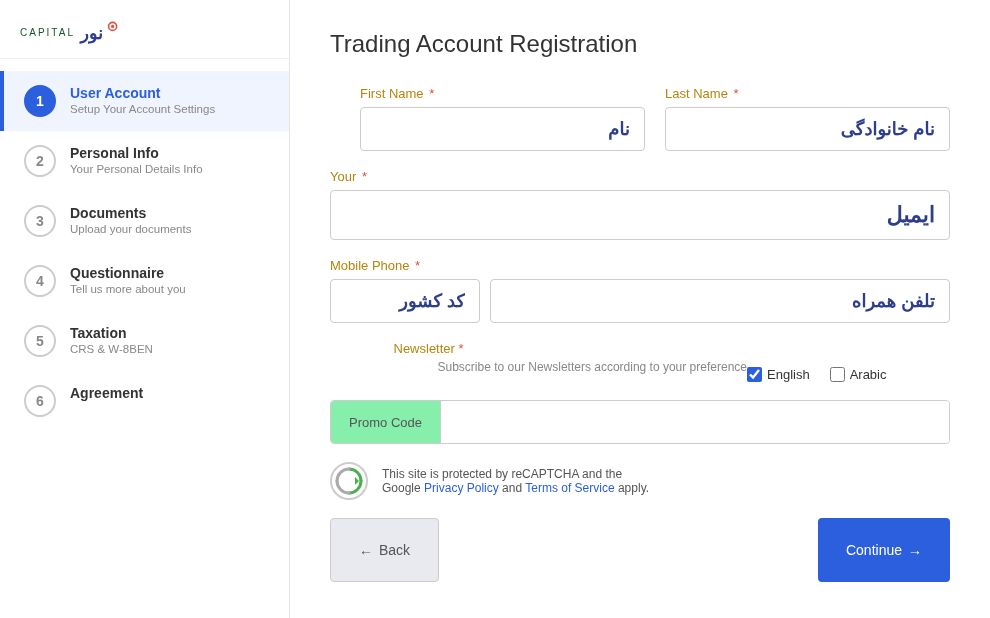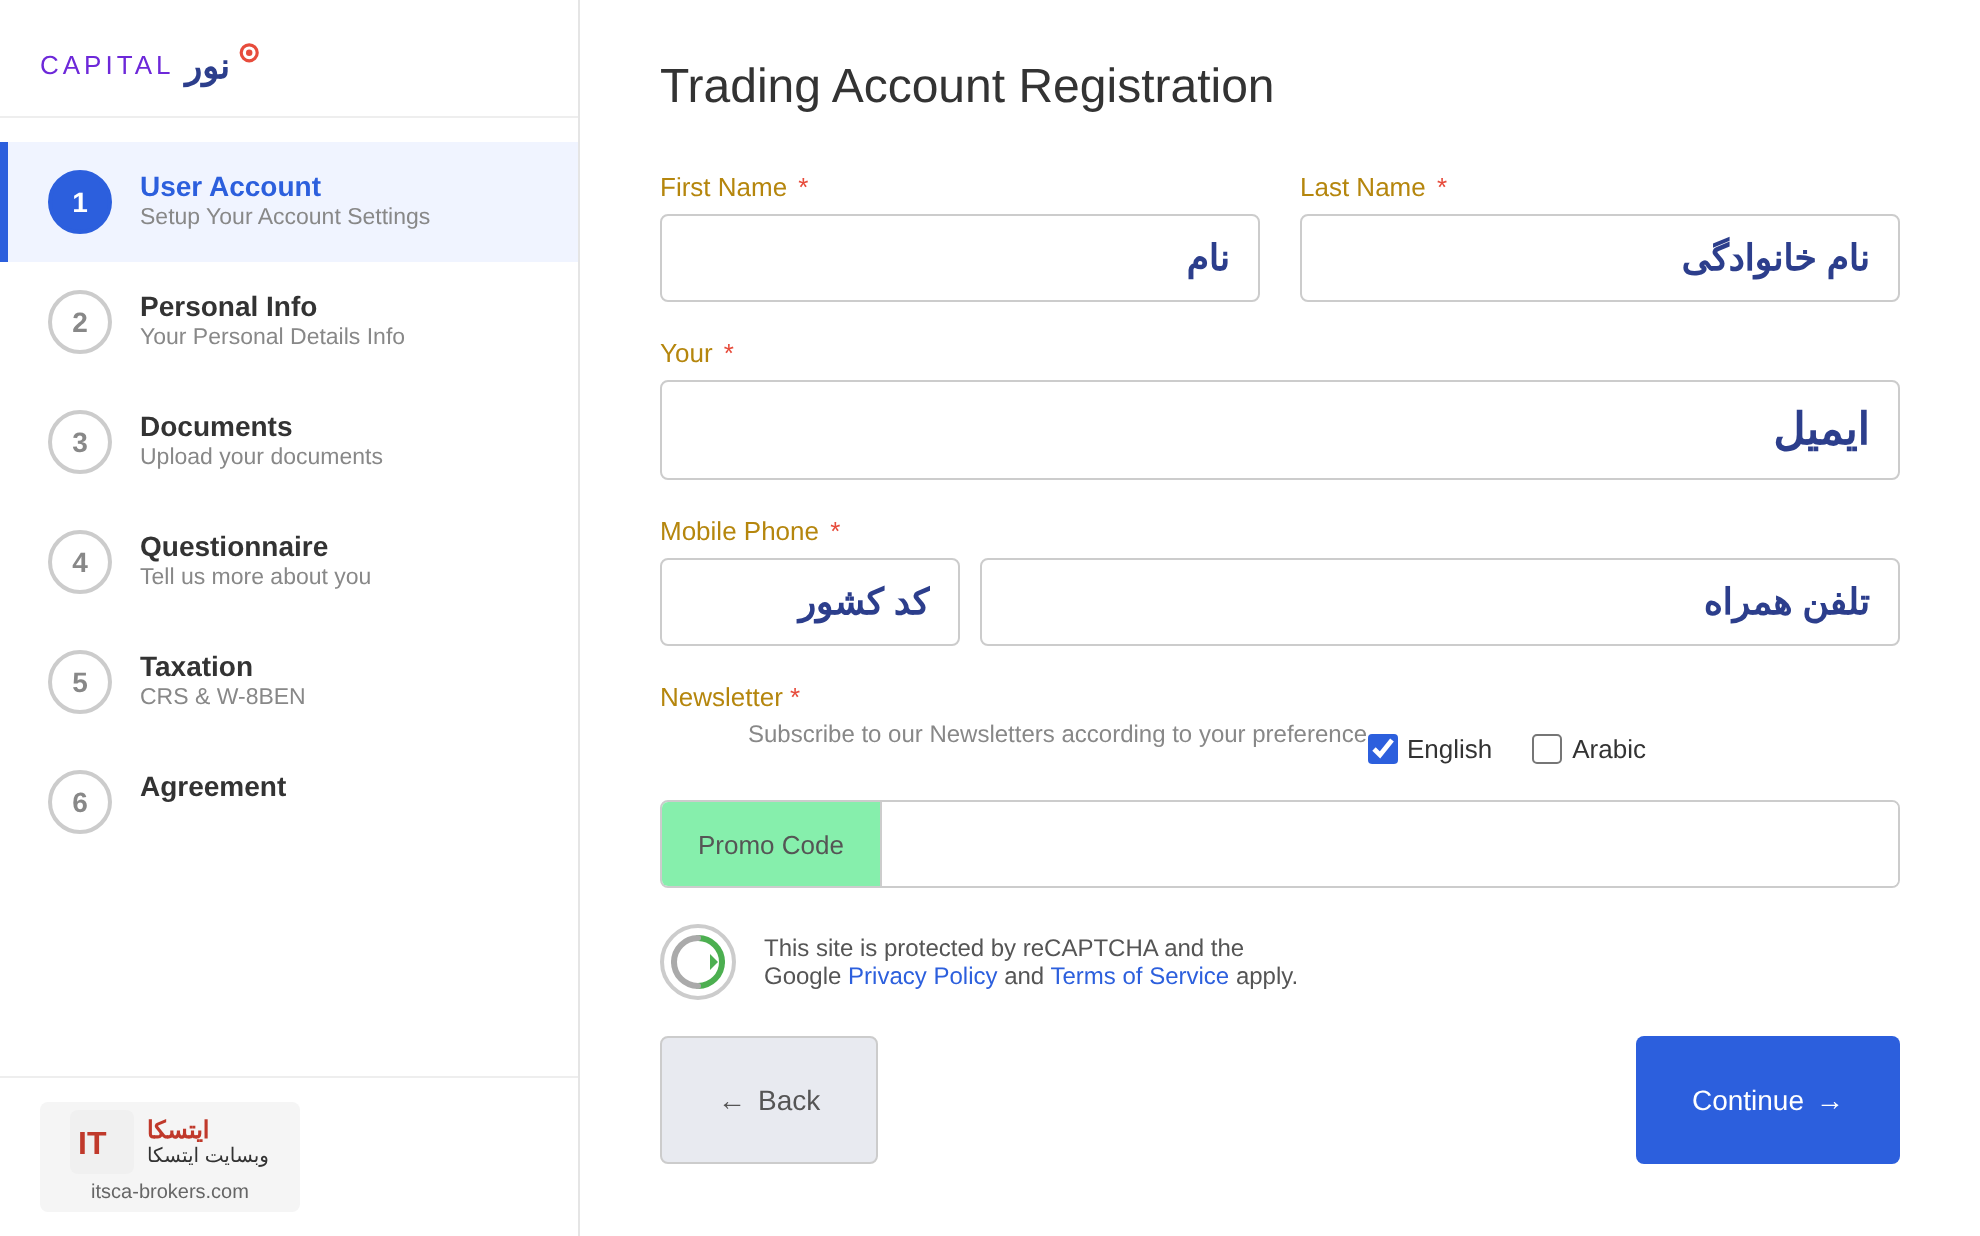--- a/index.html
+++ b/index.html
@@ -35,22 +35,22 @@
       font-size: 22px;
       font-weight: bold;
       color: #2c3e8c;
       letter-spacing: 1px;
       display: flex;
       align-items: center;
       gap: 4px;
     }
 
     .logo-text .logo-capital {
-      font-size: 13px;
-      color: #6d28d9;
+      font-size: 10px;
+      color: #14532d;
       font-weight: normal;
       letter-spacing: 2px;
       text-transform: uppercase;
     }
 
     .logo-icon {
       width: 40px;
       height: 28px;
     }
 
@@ -149,20 +149,21 @@
       color: #333;
       font-weight: 400;
       margin-bottom: 28px;
       margin-top: 10px;
     }
 
     .form-row {
       display: flex;
       gap: 20px;
       margin-bottom: 18px;
+      margin-left: 30px;
     }
 
     .form-group {
       display: flex;
       flex-direction: column;
       flex: 1;
     }
 
     .form-label {
       font-size: 13px;
@@ -237,21 +238,21 @@
     }
 
     .checkbox-option input[type="checkbox"] {
       accent-color: #2c5fdd;
       width: 15px;
       height: 15px;
     }
 
     .newsletter-row {
       display: flex;
-      justify-content: flex-start;
+      justify-content: center;
       align-items: flex-end;
     }
 
     .promo-row {
       display: flex;
       align-items: center;
       border: 1px solid #ccc;
       border-radius: 4px;
       overflow: hidden;
       margin-bottom: 18px;
@@ -399,35 +400,20 @@
 
     <div class="step-item">
       <div class="step-num">6</div>
       <div class="step-content">
         <div class="step-title">Agreement</div>
         <div class="step-sub"></div>
       </div>
     </div>
   </div>
 
-  <div class="sidebar-bottom">
-    <div class="itsca-img">
-      <div style="display:flex;align-items:center;gap:6px;">
-        <svg width="32" height="32" viewBox="0 0 32 32">
-          <rect width="32" height="32" rx="4" fill="#f0f0f0"></rect>
-          <text x="4" y="22" font-size="16" font-weight="bold" fill="#c0392b">IT</text>
-        </svg>
-        <div>
-          <div style="font-size:12px;font-weight:bold;color:#c0392b;">ایتسکا</div>
-          <div style="font-size:10px;color:#333;direction:rtl;">وبسایت ایتسکا</div>
-        </div>
-      </div>
-      <div style="font-size:10px;color:#666;margin-top:4px;">itsca-brokers.com</div>
-    </div>
-  </div>
 </div>
 
 <div class="main-content">
   <h1 class="page-title">Trading Account Registration</h1>
 
   <div class="form-row">
     <div class="form-group">
       <label class="form-label">
         <span>First Name</span><span class="required"> *</span>
       </label>

